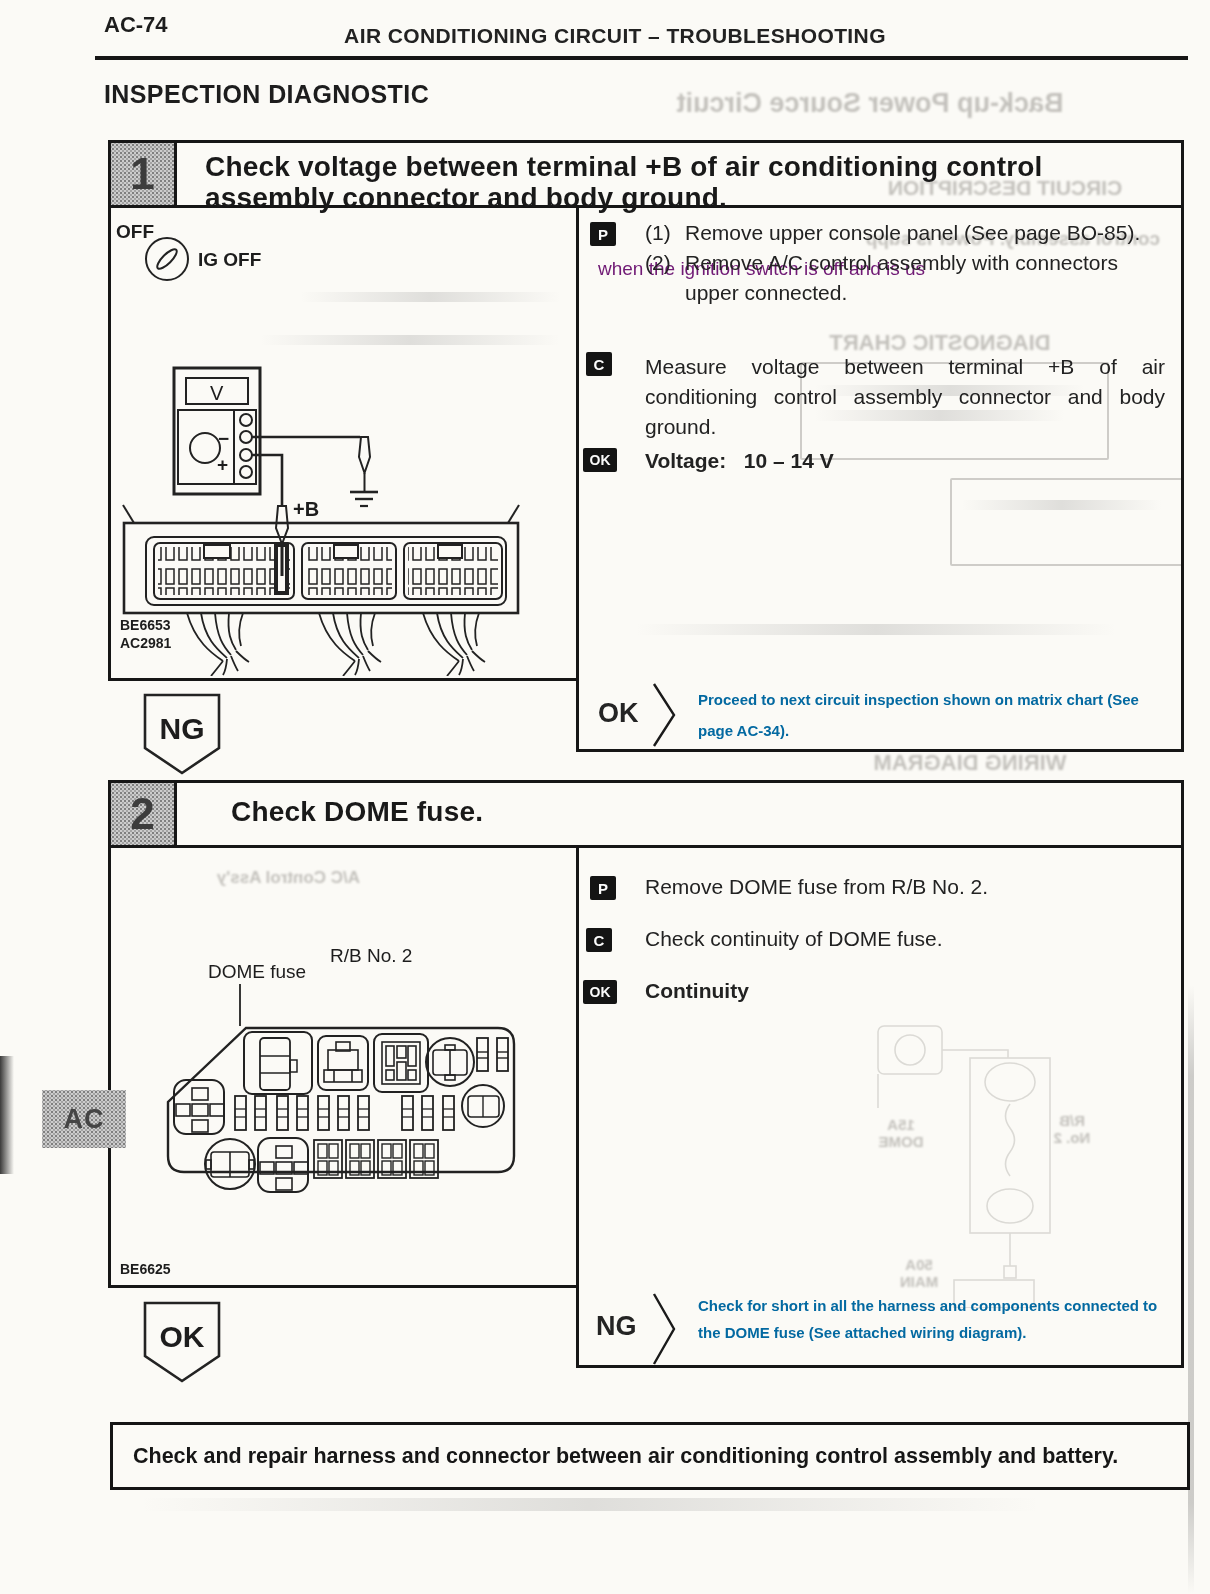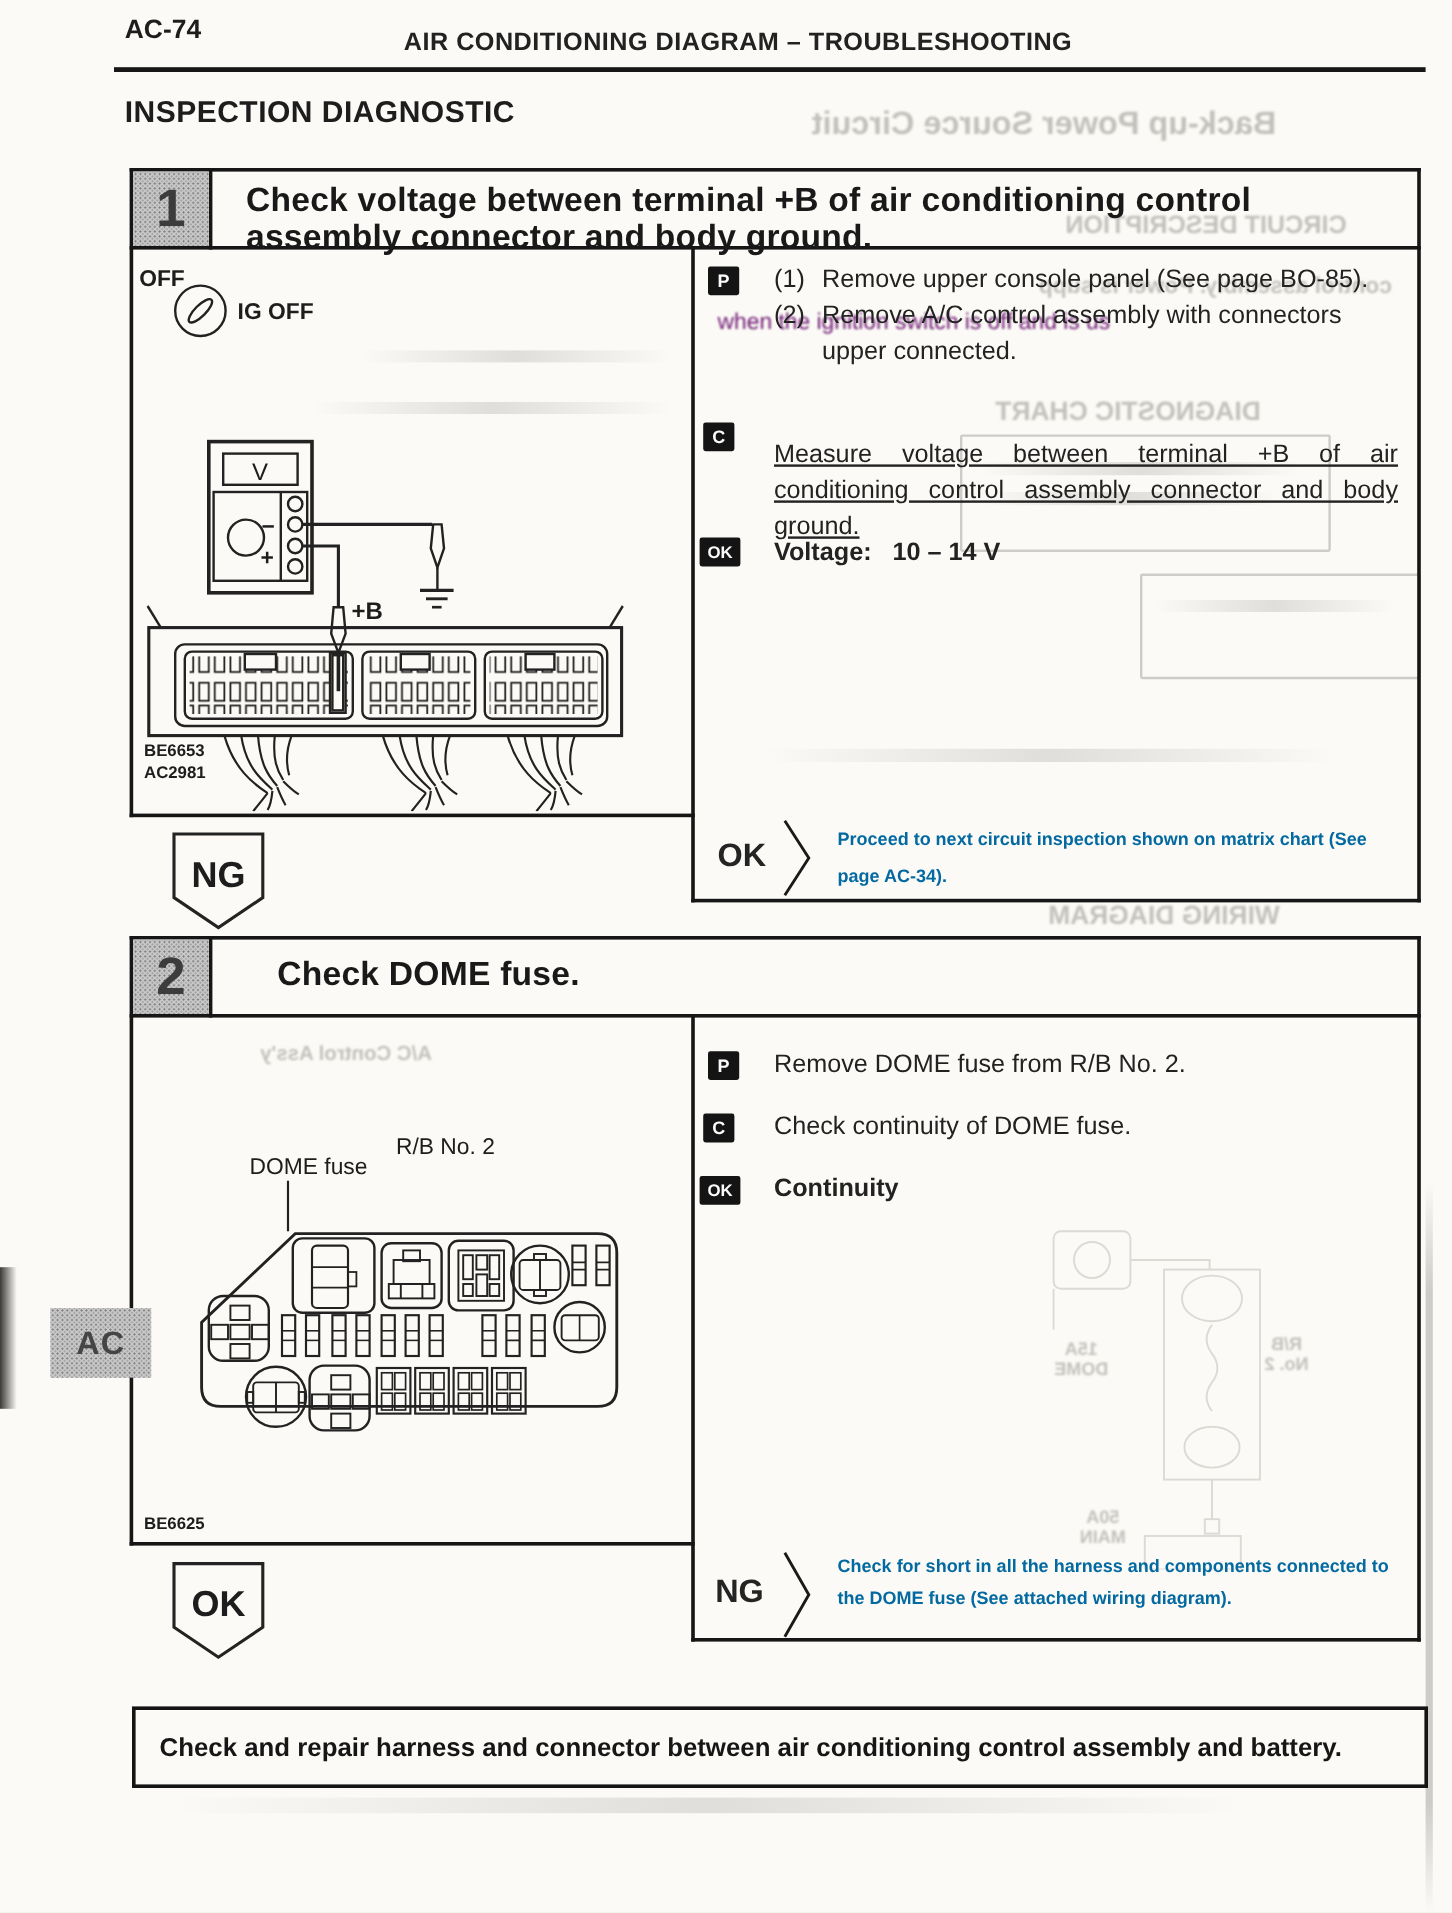--- a/index.html
+++ b/index.html
@@ -40,21 +40,21 @@
   .footer-text{font-size:21.5px;font-weight:bold;padding-left:20px;color:#161616;}
   .actab{display:flex;align-items:center;justify-content:center;
     font-size:27px;font-weight:bold;color:#454545;letter-spacing:1px;}
 </style>
 </head>
 <body>
 
 <div class="page">
 
   <div class="abs bold" style="left:104px;top:12px;font-size:22px;">AC-74</div>
-  <div class="abs bold" style="left:200px;top:24px;width:830px;text-align:center;font-size:21px;letter-spacing:.4px;color:#222;">AIR CONDITIONING DIAGRAM – TROUBLESHOOTING</div>
+  <div class="abs bold" style="left:200px;top:24px;width:830px;text-align:center;font-size:21px;letter-spacing:.4px;color:#222;">AIR CONDITIONING CIRCUIT – TROUBLESHOOTING</div>
   <div class="line" style="left:95px;top:56px;width:1093px;height:4px;"></div>
   <div class="abs bold" style="left:104px;top:80px;font-size:25px;letter-spacing:.4px;">INSPECTION DIAGNOSTIC</div>
 
   <div class="ghost" style="left:580px;top:88px;width:580px;text-align:center;font-size:27px;">Back-up Power Source Circuit</div>
   <div class="ghost" style="left:840px;top:176px;width:330px;text-align:center;font-size:21px;">CIRCUIT DESCRIPTION</div>
   <div class="ghost" style="left:640px;top:228px;width:520px;font-size:19px;">control assembly. Power is supp</div>
   <div class="ghost-fwd" style="left:598px;top:258px;width:560px;font-size:19px;color:#701a75;">when the ignition switch is off and is us</div>
   <div class="ghost" style="left:760px;top:330px;width:360px;text-align:center;font-size:22px;">DIAGNOSTIC CHART</div>
   <div class="gbox" style="left:800px;top:362px;width:305px;height:94px;"></div>
   <div class="gbar" style="left:815px;top:385px;width:270px;height:11px;"></div>
@@ -105,21 +105,21 @@
   <div class="abs step-title" style="left:205px;top:151px;width:950px;">Check voltage between terminal +B of air conditioning control assembly connector and body ground.</div>
 
   <div class="badge" style="left:590px;top:222px;width:26px;height:24px;">P</div>
   <div class="abs plist body-text" style="left:645px;top:218px;width:512px;">
     <span>(1)</span>
     <span>Remove upper console panel (See page BO-85).</span>
     <span>(2)</span>
     <span>Remove A/C control assembly with connectors upper connected.</span>
   </div>
   <div class="badge" style="left:586px;top:352px;width:26px;height:24px;">C</div>
-  <div class="abs body-text just" style="left:645px;top:364px;width:520px;text-decoration:underline;">Measure voltage between terminal +B of air conditioning control assembly connector and body ground.</div>
+  <div class="abs body-text just" style="left:645px;top:352px;width:520px;">Measure voltage between terminal +B of air conditioning control assembly connector and body ground.</div>
   <div class="badge" style="left:583px;top:448px;width:34px;height:24px;font-size:14px;">OK</div>
   <div class="abs body-text bold pre" style="left:645px;top:446px;">Voltage:   10 – 14 V</div>
 
   <svg class="abs" style="left:112px;top:210px;" width="462" height="466" viewBox="0 0 462 466">
     <g fill="none" stroke="#222" stroke-width="2">
 
       <circle cx="55" cy="49" r="21"></circle>
       <ellipse cx="55" cy="49" rx="13" ry="4.5" transform="rotate(-45 55 49)"></ellipse>
 
       <rect x="62" y="158" width="86" height="126" stroke-width="3"></rect>

